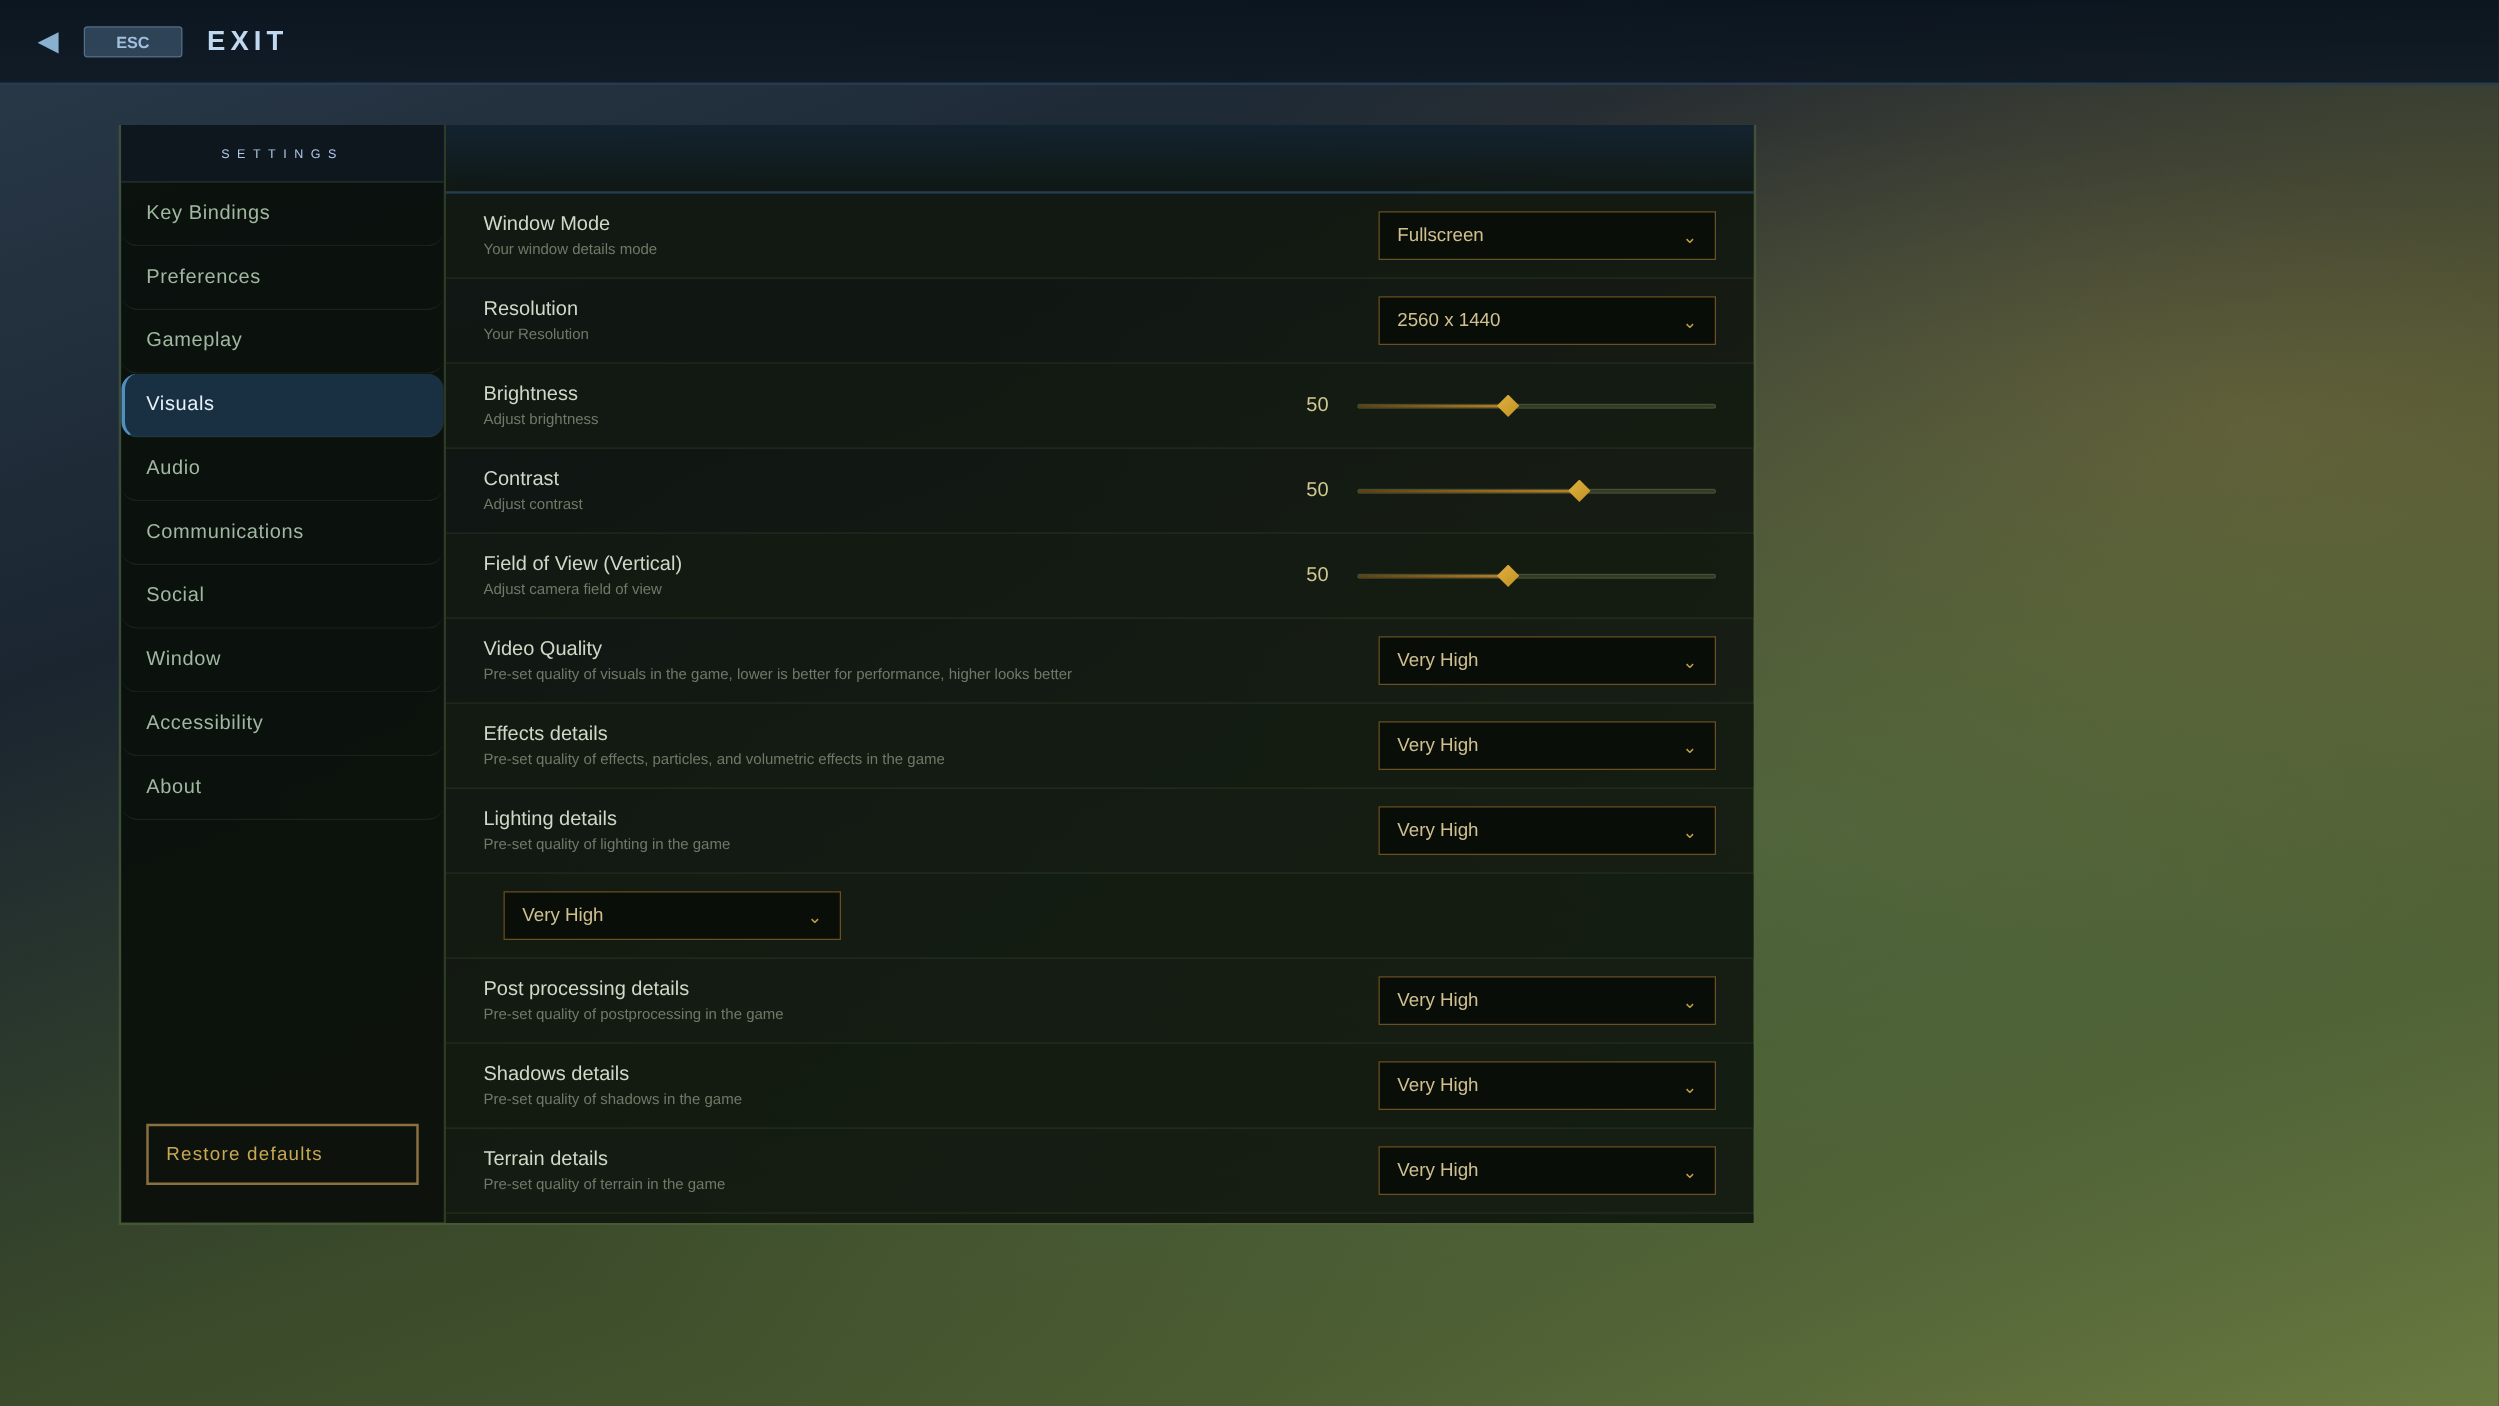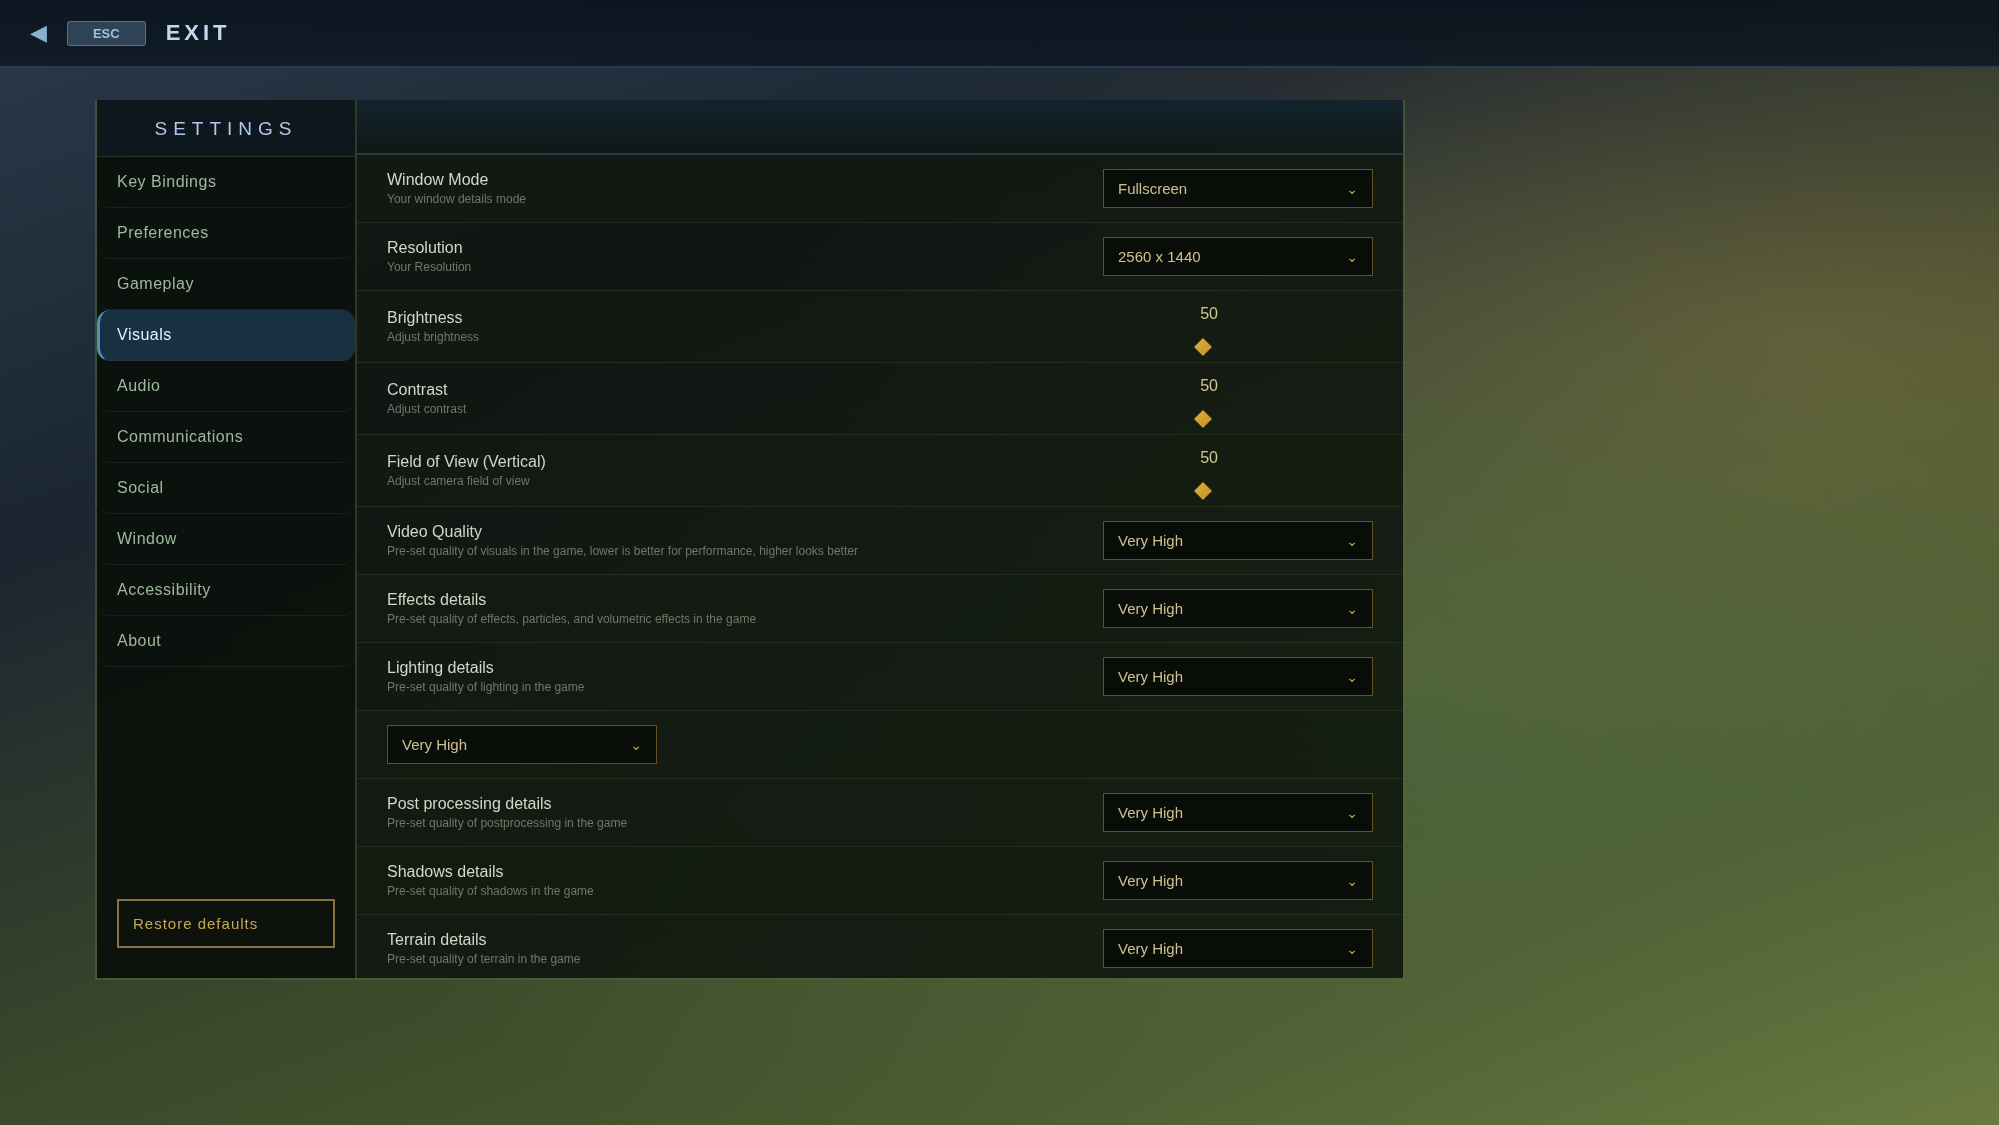--- a/index.html
+++ b/index.html
@@ -87,21 +87,21 @@
       background: rgba(10,15,10,0.92);
       border-right: 2px solid rgba(80,100,60,0.5);
       display: flex;
       flex-direction: column;
       position: relative;
     }
 
     .settings-title {
       text-align: center;
       color: #b0c8e8;
-      font-size: 19px;
+      font-size: 10px;
       letter-spacing: 6px;
       padding: 18px 0 16px;
       border-bottom: 1px solid rgba(80,100,60,0.4);
       font-weight: 400;
       background: rgba(15,25,35,0.8);
     }
 
     .nav-item {
       padding: 16px 20px;
       color: #a0b8a0;
@@ -192,35 +192,35 @@
       background: rgba(10,14,8,0.95);
       border: 1px solid #6a5020;
       color: #d0c090;
       font-size: 15px;
       padding: 10px 14px;
       display: flex;
       align-items: center;
       justify-content: space-between;
       cursor: pointer;
       position: relative;
+      margin-left: 16px;
     }
 
     .dropdown-arrow {
       color: #c0a040;
       font-size: 14px;
       margin-left: 10px;
     }
 
     
     .slider-control {
       display: flex;
       align-items: center;
       gap: 23px;
       width: 340px;
-      flex-direction: column;
     }
 
     .slider-value {
       color: #d0c890;
       font-size: 16px;
       width: 30px;
       text-align: right;
     }
 
     .slider-track {

